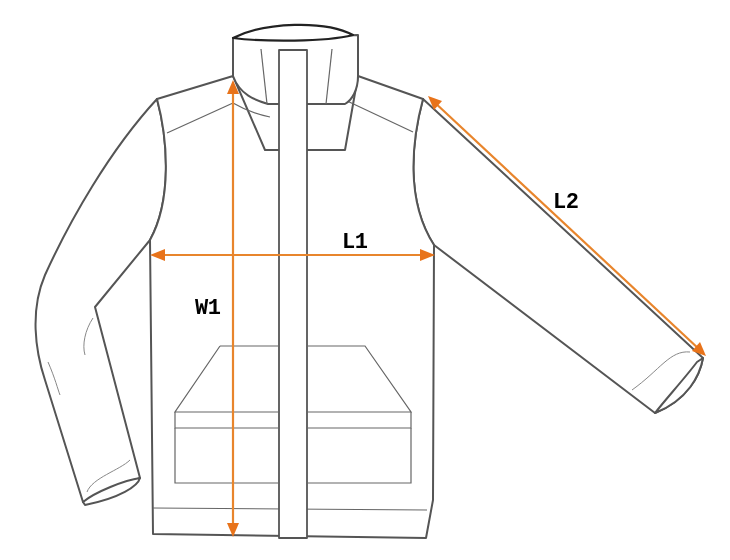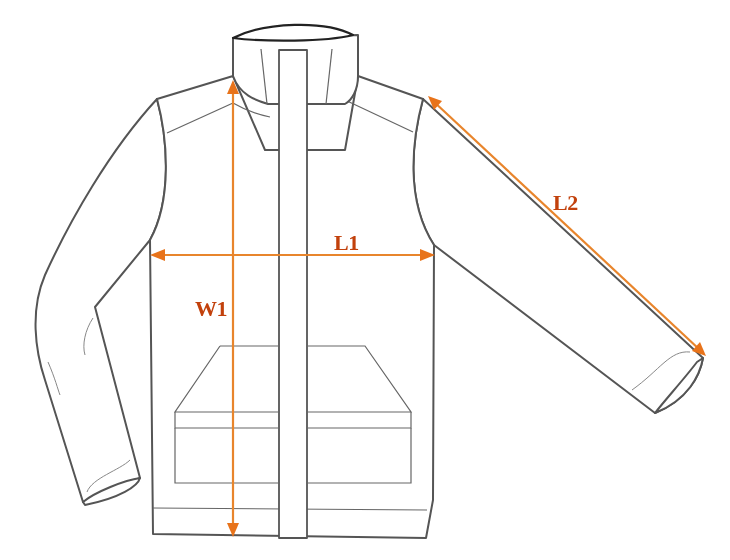--- a/index.html
+++ b/index.html
@@ -3,21 +3,21 @@
   <meta charset="utf-8">
   <style>
     html, body { margin: 0; padding: 0; background: #ffffff; }
     body { width: 730px; height: 560px; overflow: hidden; position: relative; font-family: "Liberation Sans", sans-serif; }
     svg { position: absolute; left: 0; top: 0; }
     .outline { fill: #ffffff; stroke: #555555; stroke-width: 2; stroke-linejoin: round; stroke-linecap: round; }
     .thin { fill: none; stroke: #666666; stroke-width: 1.2; }
     .fold { fill: none; stroke: #888888; stroke-width: 1; }
     .measure { stroke: #e8852c; stroke-width: 2.2; fill: none; }
     .arrowhead { fill: #e8731a; }
-    .label { position: absolute; color: #c2410c; font-weight: bold; font-size: 22px; font-family: Liberation Serif, serif; letter-spacing: -0.5px; }
+    .label { position: absolute; color: #000000; font-weight: bold; font-size: 22px; font-family: Liberation Mono, monospace; letter-spacing: -0.5px; }
   </style>
 </head>
 <body>
 
 <svg width="730" height="560" viewBox="0 0 730 560" xmlns="http://www.w3.org/2000/svg">
 
   <g>
     <path class="outline" d="M157,99 C110,150 70,220 45,275 C30,310 35,350 45,380 L83,502 L140,478 L95,307 L150,240 C172,200 168,140 157,99 Z"></path>
     <path class="fold" d="M93,318 C85,330 82,345 85,355"></path>
     <path class="fold" d="M48,362 C55,378 58,390 60,395"></path>
@@ -74,14 +74,14 @@
   </g>
 
   <g>
     <line class="measure" x1="432" y1="100" x2="700" y2="350"></line>
     <polygon class="arrowhead" points="428,96 442,101 434,110"></polygon>
     <polygon class="arrowhead" points="706,356 692,351 700,342"></polygon>
   </g>
 </svg>
 
 <div class="label" style="left:195px; top:296px;">W1</div>
-<div class="label" style="left:334px; top:230px;">L1</div>
+<div class="label" style="left:342px; top:230px;">L1</div>
 <div class="label" style="left:553px; top:190px;">L2</div>
 
 </body></html>

